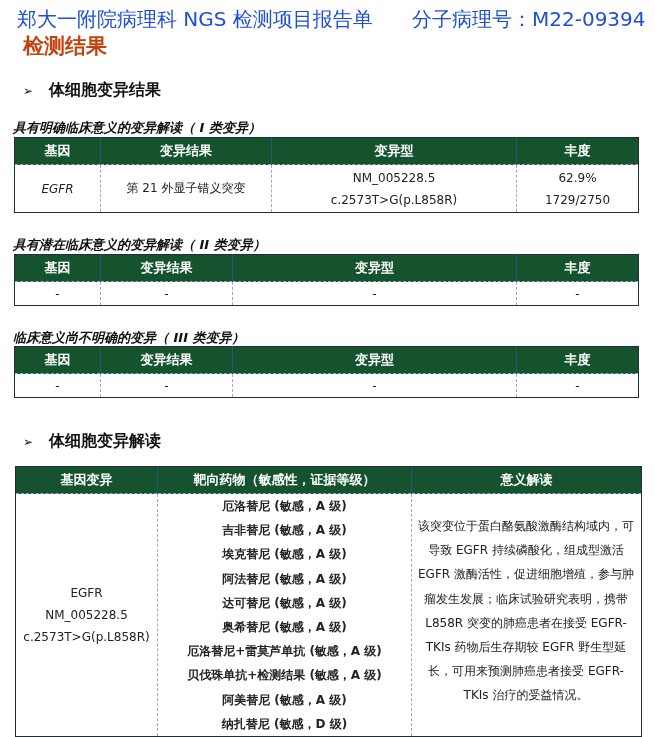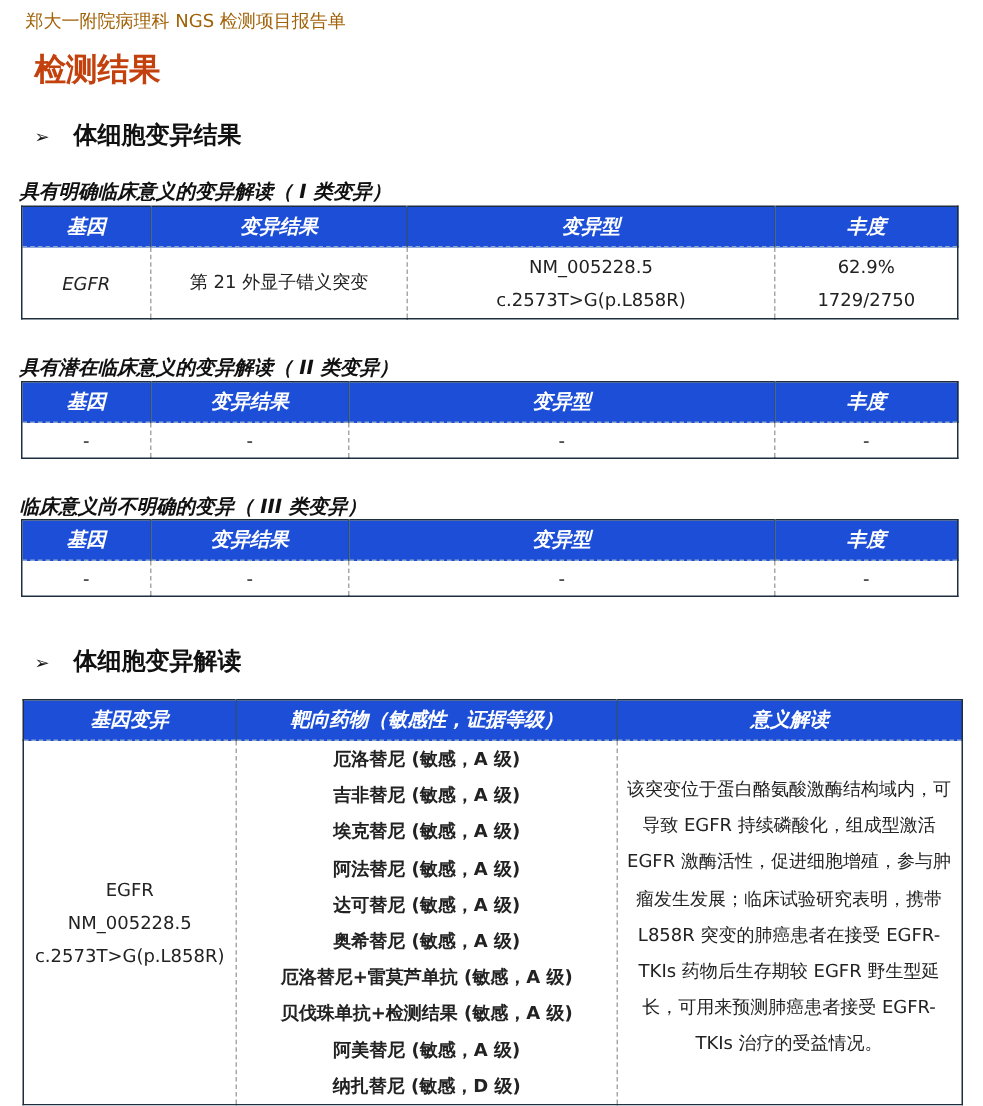--- a/index.html
+++ b/index.html
@@ -1,46 +1,47 @@
 <!DOCTYPE html>
 <html><head>
 <meta charset="utf-8">
 <style>
   * { box-sizing: border-box; margin: 0; padding: 0; }
   html, body { width: 655px; height: 737px; background: #ffffff; overflow: hidden; }
   body { font-family: "DejaVu Sans", "Liberation Sans", sans-serif; color: #1a1a1a; position: relative; }
 
-  .top-header { position: absolute; top: 6px; left: 17px; right: 0; height: 20px; font-size: 12px; color: #a16207; }
+  .top-header { position: absolute; top: 6px; left: 17px; right: 0; height: 20px; font-size: 20px; color: #1d4ed8; }
   .top-header .left { position: absolute; left: 0; top: 0; }
   .top-header .right { position: absolute; left: 395px; top: 0; }
 
   .page-title { position: absolute; top: 32px; left: 23px; font-size: 21px; font-weight: bold; color: #c2410c; }
 
   .section-head { position: absolute; left: 23px; font-size: 16px; font-weight: bold; color: #111; display: flex; align-items: center; }
   .section-head .arrow { font-size: 12px; margin-right: 16px; font-weight: normal; }
 
   .sub-head { position: absolute; left: 13px; font-size: 13px; font-weight: bold; color: #111; font-style: italic; }
 
   table.rt { position: absolute; border-collapse: collapse; table-layout: fixed; border: 1.5px solid #1e2e3e; }
-  table.rt th { background: #1d4ed8; color: #fff; font-weight: bold; font-size: 13px; height: 27px;
-                border-bottom: 1px dashed #8fa8c8; border-left: 1px solid #2a4f80; font-style: italic; }
+  table.rt th { background: #14532d; color: #fff; font-weight: bold; font-size: 13px; height: 27px;
+                border-bottom: 1px dashed #8fa8c8; border-left: 1px solid #2a4f80; }
   table.rt th:first-child { border-left: none; }
   table.rt td { font-size: 12px; text-align: center; color: #222; border-left: 1px dashed #a8a8a8; vertical-align: middle; }
   table.rt td:first-child { border-left: none; }
   .cell-lines div { line-height: 22px; }
   .italic { font-style: italic; }
 
   .drug-list div { line-height: 24.2px; font-size: 12px; font-weight: bold; }
   .interp { text-align: right; padding: 0 6px 0 5px; font-size: 12px; line-height: 24.2px; vertical-align: top !important; padding-top: 20px !important; }
 </style>
 </head>
 <body>
 
 <div class="top-header">
   <span class="left">郑大一附院病理科 NGS 检测项目报告单</span>
+  <span class="right"><span>分子病理号：</span><span>M22-09394</span></span>
 </div>
 
 <div class="page-title">检测结果</div>
 
 <div class="section-head" style="top:80px;">
   <span class="arrow">➢</span>
   <span>体细胞变异结果</span>
 </div>
 
 <div class="sub-head" style="top:119px;">具有明确临床意义的变异解读（ I 类变异）</div>

